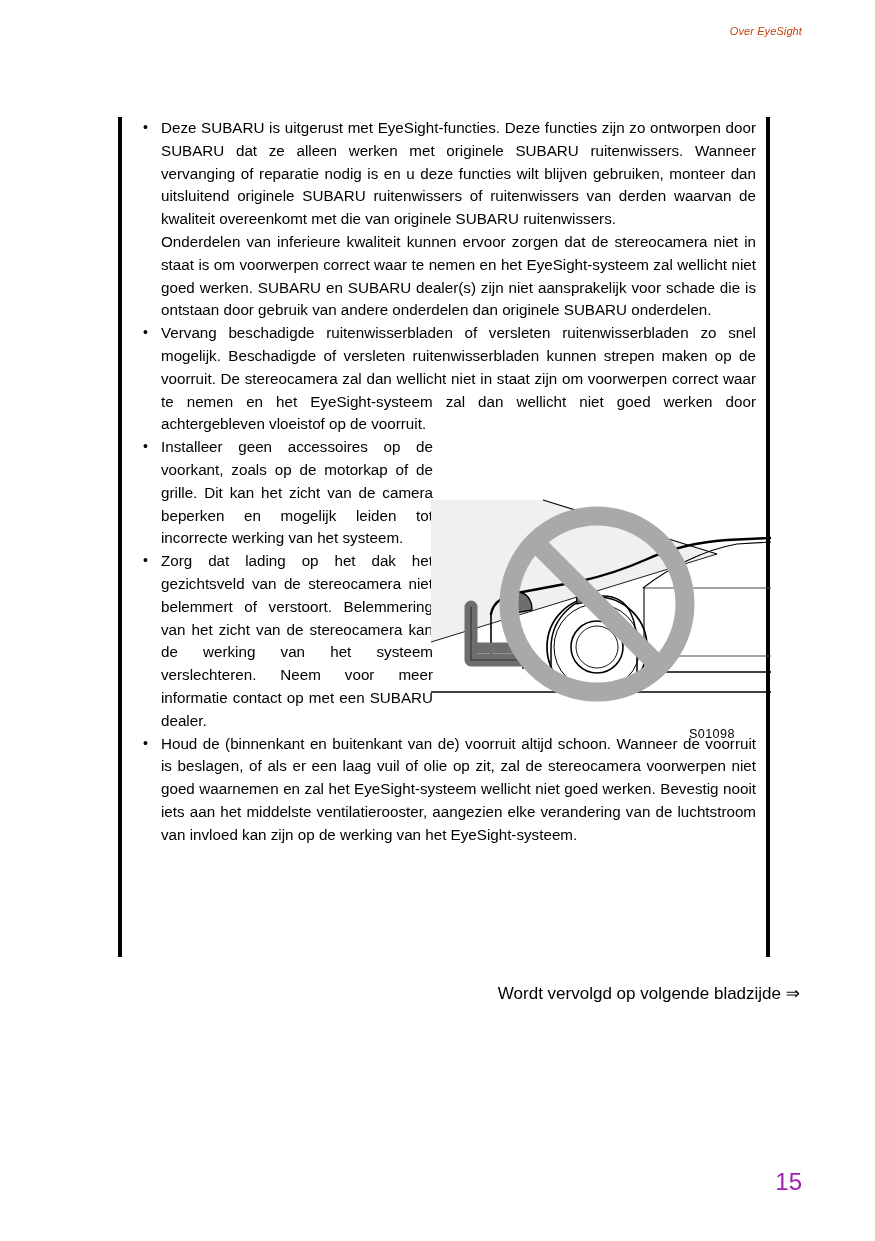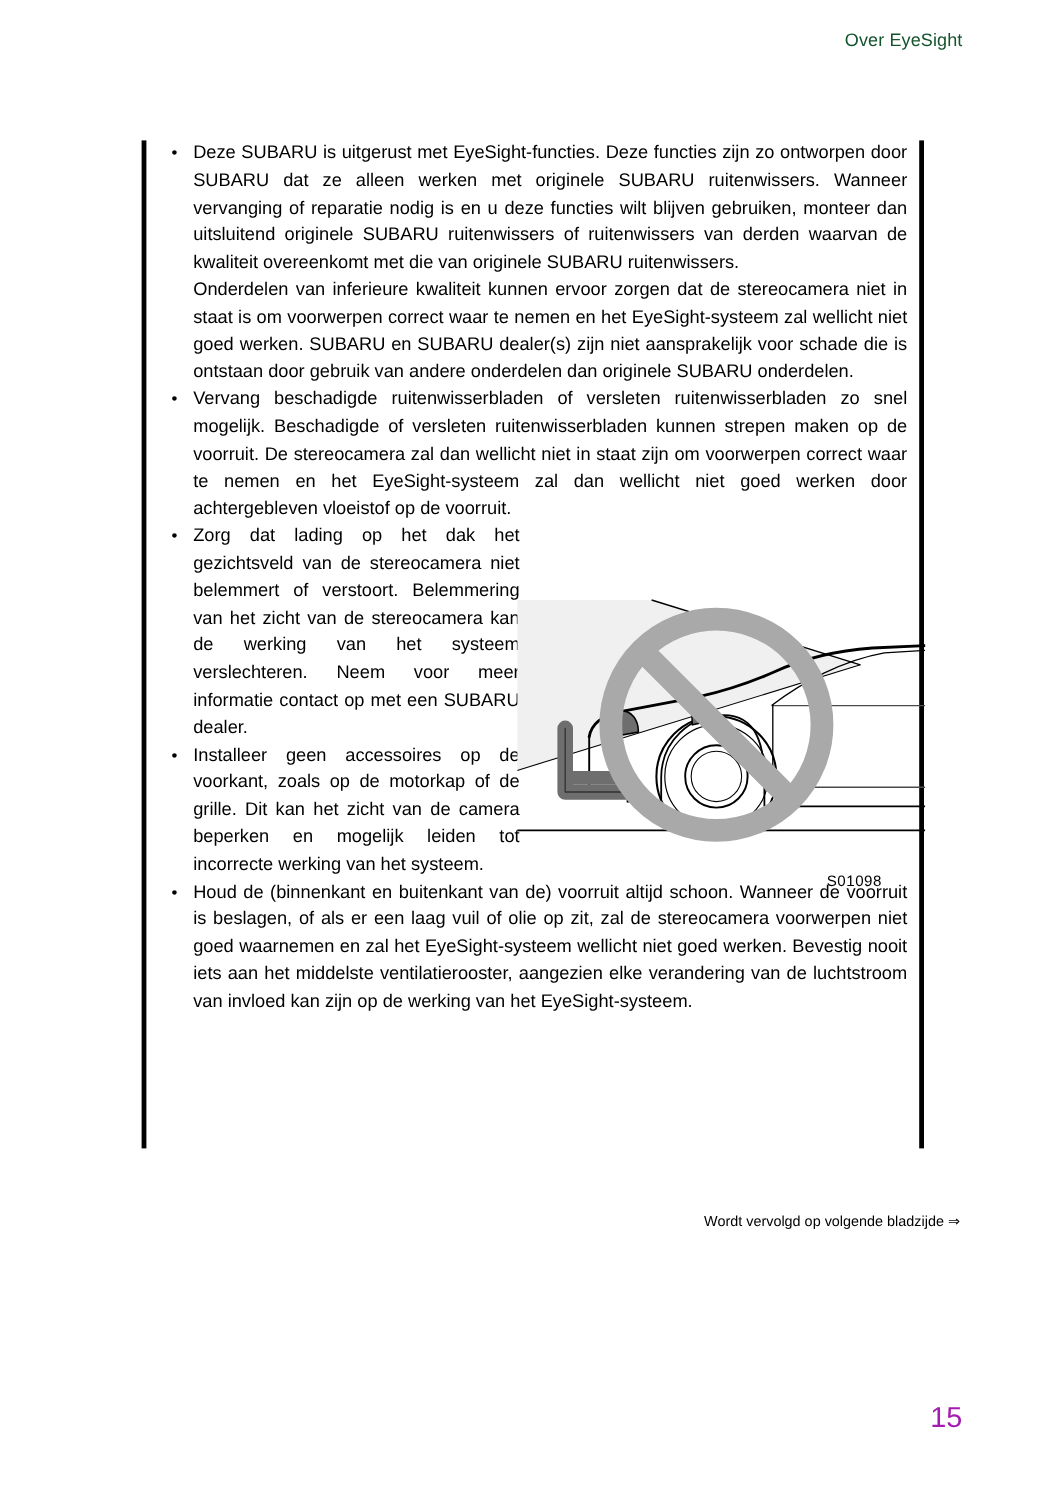--- a/index.html
+++ b/index.html
@@ -17,24 +17,25 @@
     height: 1241px;
     background: #ffffff;
     overflow: hidden;
   }
 
   
   .running-header {
     position: absolute;
     top: 25px;
     right: 73px;
-    font-size: 15px;
+    font-size: 11px;
     letter-spacing: 0.1px;
-    color: #14532d;
+    color: #c2410c;
     white-space: nowrap;
+    font-style: italic;
   }
 
   
   .content-block {
     position: absolute;
     left: 118px;
     top: 117px;
     width: 652px;
     height: 840px;
   }
@@ -112,23 +113,22 @@
     color: #000;
   }
 
   
   .continued {
     position: absolute;
     left: 0;
     top: 983px;
     width: 800px;
     text-align: right;
-    font-size: 12px;
-    color: #000;
-    margin-top: 28px;
+    font-size: 17px;
+    color: #000;
   }
   .folio {
     position: absolute;
     right: 73px;
     top: 1168px;
     font-size: 24px;
     color: #a21caf;
   }
 </style>
 </head>
@@ -148,25 +148,25 @@
         <li>
           <p class="para">Deze SUBARU is uitgerust met EyeSight-functies. Deze functies zijn zo ontworpen door SUBARU dat ze alleen werken met originele SUBARU ruitenwissers. Wanneer vervanging of reparatie nodig is en u deze functies wilt blijven gebruiken, monteer dan uitsluitend originele SUBARU ruitenwissers of ruitenwissers van derden waarvan de kwaliteit overeenkomt met die van originele SUBARU ruitenwissers.</p>
           <p class="para">Onderdelen van inferieure kwaliteit kunnen ervoor zorgen dat de stereocamera niet in staat is om voorwerpen correct waar te nemen en het EyeSight-systeem zal wellicht niet goed werken. SUBARU en SUBARU dealer(s) zijn niet aansprakelijk voor schade die is ontstaan door gebruik van andere onderdelen dan originele SUBARU onderdelen.</p>
         </li>
 
         <li>
           <p class="para">Vervang beschadigde ruitenwisserbladen of versleten ruitenwisserbladen zo snel mogelijk. Beschadigde of versleten ruitenwisserbladen kunnen strepen maken op de voorruit. De stereocamera zal dan wellicht niet in staat zijn om voorwerpen correct waar te nemen en het EyeSight-systeem zal dan wellicht niet goed werken door achtergebleven vloeistof op de voorruit.</p>
         </li>
 
         <li>
+          <p class="para wrap-col">Installeer geen accessoires op de voorkant, zoals op de motorkap of de grille. Dit kan het zicht van de camera beperken en mogelijk leiden tot incorrecte werking van het systeem.</p>
+        </li>
+
+        <li>
           <p class="para wrap-col">Zorg dat lading op het dak het gezichtsveld van de stereocamera niet belemmert of verstoort. Belemmering van het zicht van de stereocamera kan de werking van het systeem verslechteren. Neem voor meer informatie contact op met een SUBARU dealer.</p>
-        </li>
-
-        <li>
-          <p class="para wrap-col">Installeer geen accessoires op de voorkant, zoals op de motorkap of de grille. Dit kan het zicht van de camera beperken en mogelijk leiden tot incorrecte werking van het systeem.</p>
         </li>
 
         <li>
           <p class="para">Houd de (binnenkant en buitenkant van de) voorruit altijd schoon. Wanneer de voorruit is beslagen, of als er een laag vuil of olie op zit, zal de stereocamera voorwerpen niet goed waarnemen en zal het EyeSight-systeem wellicht niet goed werken. Bevestig nooit iets aan het middelste ventilatierooster, aangezien elke verandering van de luchtstroom van invloed kan zijn op de werking van het EyeSight-systeem.</p>
         </li>
 
       </ul>
 
       <div class="figure">
         <svg viewBox="0 0 340 228">

